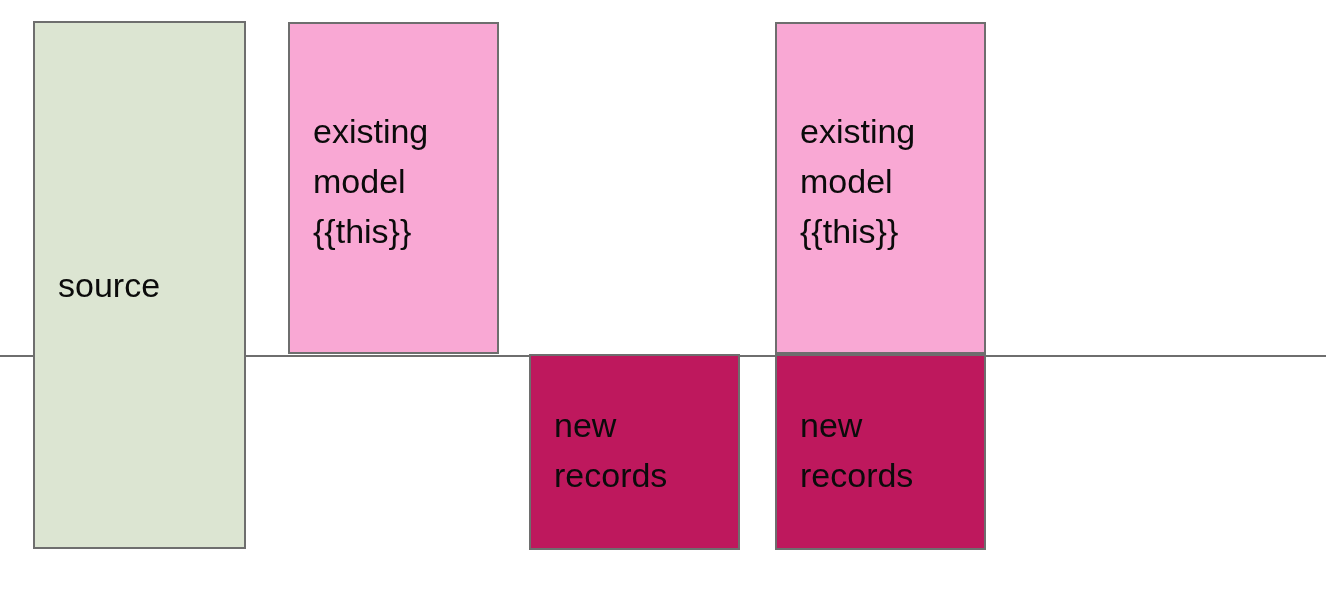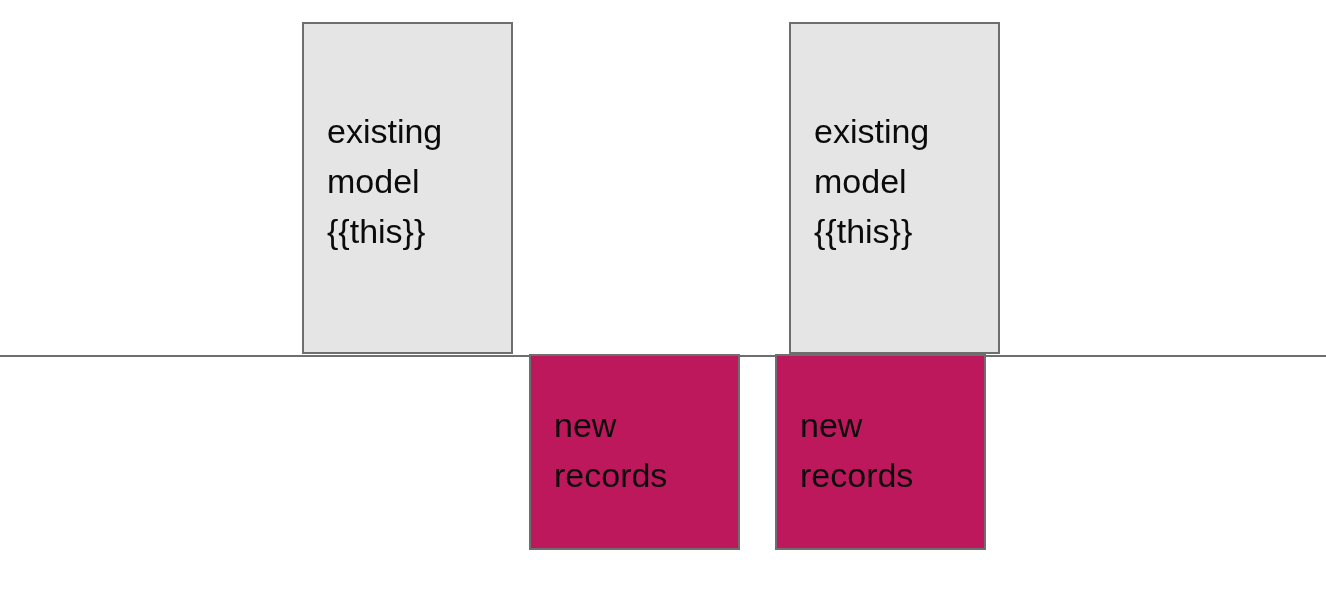--- a/index.html
+++ b/index.html
@@ -36,31 +36,34 @@
   .box-label {
     font-size: 34px;
     line-height: 50px;
     color: #0b0b0b;
     letter-spacing: 0px;
     white-space: pre-line;
     padding-left: 23px;
     text-align: left;
   }
   .box.green  { background: #dce5d2; }
-  .box.blue   { background: #e5e5e5; margin-left: 14px; }
+  .box.blue   { background: #f9a8d4; }
   .box.pink   { background: #be185d; }
   .box.orange { background: #f7e3cd; }
 </style>
 </head>
 <body>
 
 <div id="canvas">
 
   <div class="axis-line" style="top:355px;"></div>
 
+  <div class="box green" style="left:33px; top:21px; width:213px; height:528px;">
+    <div class="box-label">source</div>
+  </div>
 
   <div class="box blue" style="left:288px; top:22px; width:211px; height:332px; align-items:flex-start;">
     <div class="box-label" style="margin-top:82px;">existing
 model
 {{this}}</div>
   </div>
 
   <div class="box pink" style="left:529px; top:354px; width:211px; height:196px; align-items:flex-start;">
     <div class="box-label" style="margin-top:44px;">new
 records</div>

